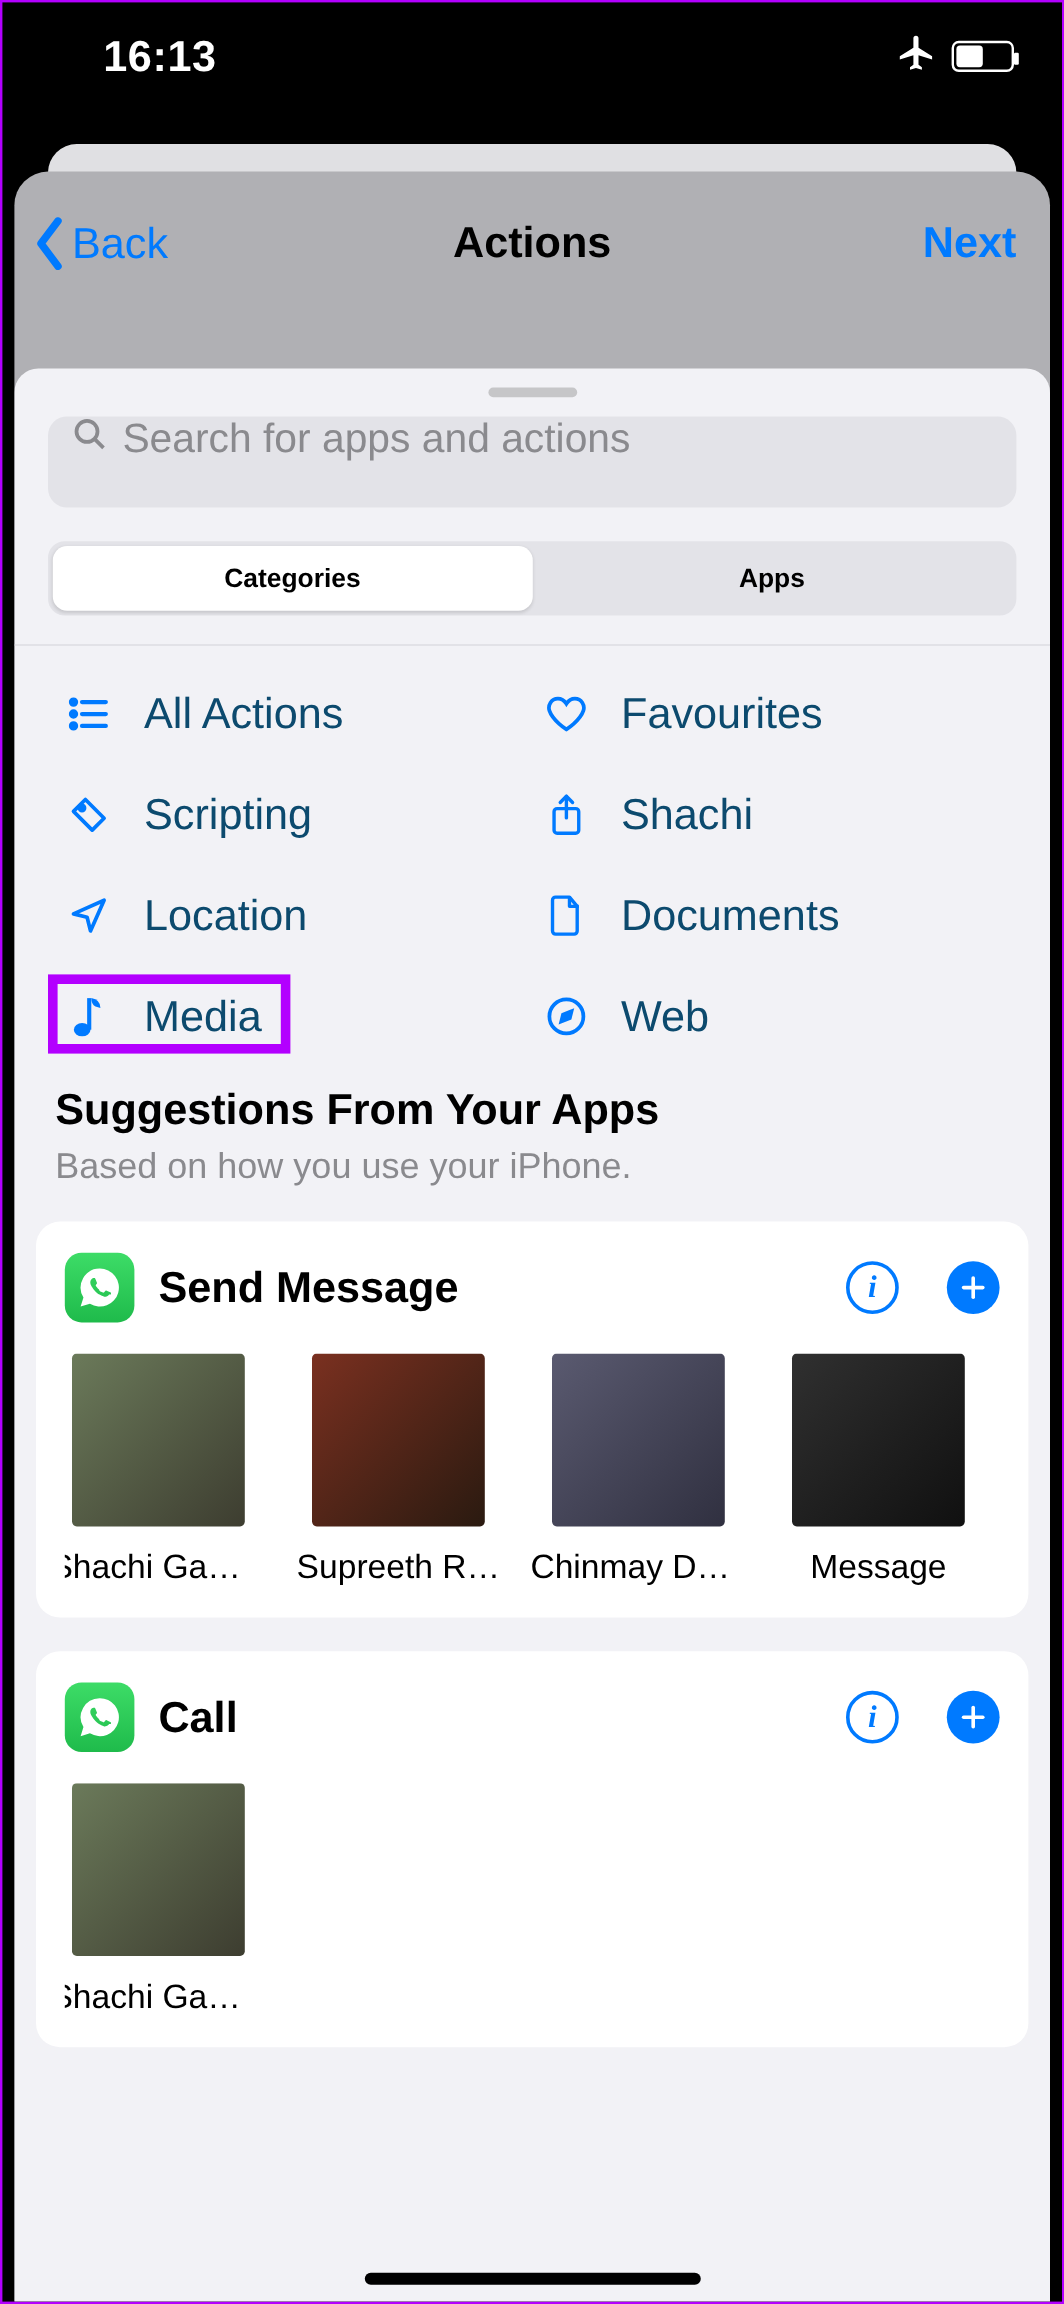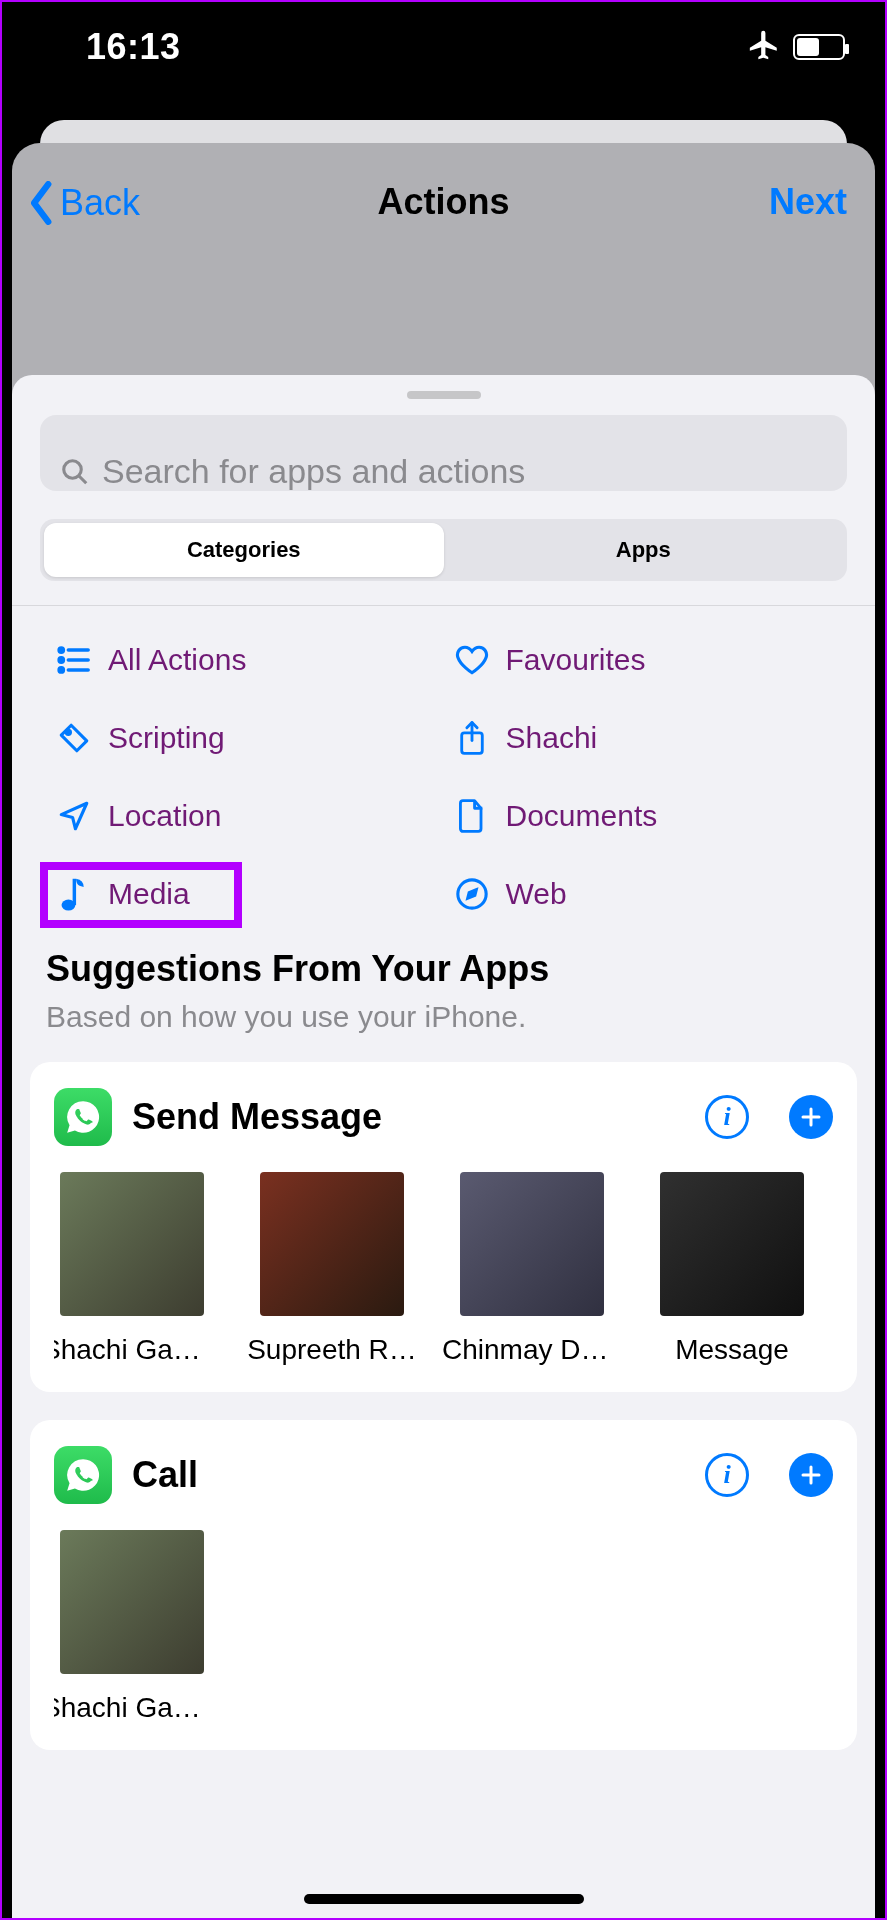--- a/index.html
+++ b/index.html
@@ -12,42 +12,42 @@
   .status-right { display: flex; align-items: center; gap: 12px; }
   .battery { width: 52px; height: 26px; border: 2px solid #fff; border-radius: 6px; position: relative; }
   .battery::after { content: ""; position: absolute; right: -6px; top: 8px; width: 4px; height: 10px; background: #fff; border-radius: 1px; }
   .battery-fill { position: absolute; left: 2px; top: 2px; width: 45%; height: 18px; background: #fff; border-radius: 3px; }
 
   
   .card-back { position: absolute; left: 38px; right: 38px; top: 118px; height: 30px; background: #e0e0e3; border-radius: 24px 24px 0 0; }
   .card-main { position: absolute; left: 10px; right: 10px; top: 141px; bottom: 0; background: #b0b0b4; border-radius: 28px 28px 0 0; display: flex; flex-direction: column; overflow: hidden; }
 
   
-  .nav-header { height: 232px; display: flex; align-items: flex-start; justify-content: space-between; padding: 38px 28px 0 16px; }
+  .nav-header { height: 164px; display: flex; align-items: flex-start; justify-content: space-between; padding: 38px 28px 0 16px; }
   .nav-back { display: flex; align-items: center; color: #007aff; font-size: 36px; gap: 4px; }
   .nav-back svg { width: 28px; height: 44px; }
   .nav-title { font-size: 36px; font-weight: 600; color: #000; position: absolute; left: 0; right: 0; text-align: center; pointer-events: none; }
   .nav-next { color: #007aff; font-size: 36px; font-weight: 600; }
 
   
   .sheet { flex: 1; background: #f2f2f6; border-radius: 20px 20px 0 0; margin-top: 0; position: relative; padding: 0 14px; }
   .grabber { width: 74px; height: 8px; background: #c6c6c8; border-radius: 4px; margin: 16px auto 16px; }
 
-  .search-bar { background: #e3e3e8; border-radius: 16px; height: 76px; display: flex; align-items: flex-end; padding: 0 20px; gap: 12px; margin: 0 14px; }
+  .search-bar { background: #e3e3e8; border-radius: 16px; height: 76px; display: flex; align-items: flex-start; padding: 0 20px; gap: 12px; margin: 0 14px; }
   .search-bar input { border: none; outline: none; background: transparent; font-size: 34px; color: #888; flex: 1; }
   .search-bar input::placeholder { color: #8a8a8e; }
 
   .segmented { display: flex; background: #e3e3e8; border-radius: 14px; margin: 28px 14px 24px; height: 62px; padding: 4px; }
   .segmented .seg { flex: 1; display: flex; align-items: center; justify-content: center; font-size: 22px; font-weight: 600; border-radius: 12px; }
   .segmented .seg.active { background: #fff; box-shadow: 0 1px 3px rgba(0,0,0,0.12); }
 
   .divider { height: 1px; background: #d8d8dc; margin: 0 -14px; }
 
   .categories { display: grid; grid-template-columns: 1fr 1fr; padding: 36px 30px 36px 30px; row-gap: 42px; column-gap: 20px; }
-  .cat-item { display: flex; align-items: center; gap: 16px; color: #701a75; font-size: 30px; }
+  .cat-item { display: flex; align-items: center; gap: 28px; color: #0c4a6e; font-size: 36px; }
   .cat-item .ic { width: 36px; height: 36px; display: flex; align-items: center; justify-content: center; flex-shrink: 0; }
   .cat-item.right .ic { width: 36px; }
   .highlight-box { position: absolute; border: 8px solid #b300ff; }
 
   .suggestions-hdr { padding: 0 20px; }
   .sug-title { font-size: 36px; font-weight: 700; color: #000; margin-bottom: 10px; }
   .sug-sub { font-size: 30px; color: #8a8a8e; }
 
   .card { background: #fff; border-radius: 20px; margin: 28px 4px 0; padding: 26px 24px 26px 24px; }
   .card-hdr { display: flex; align-items: center; gap: 20px; margin-bottom: 26px; }

